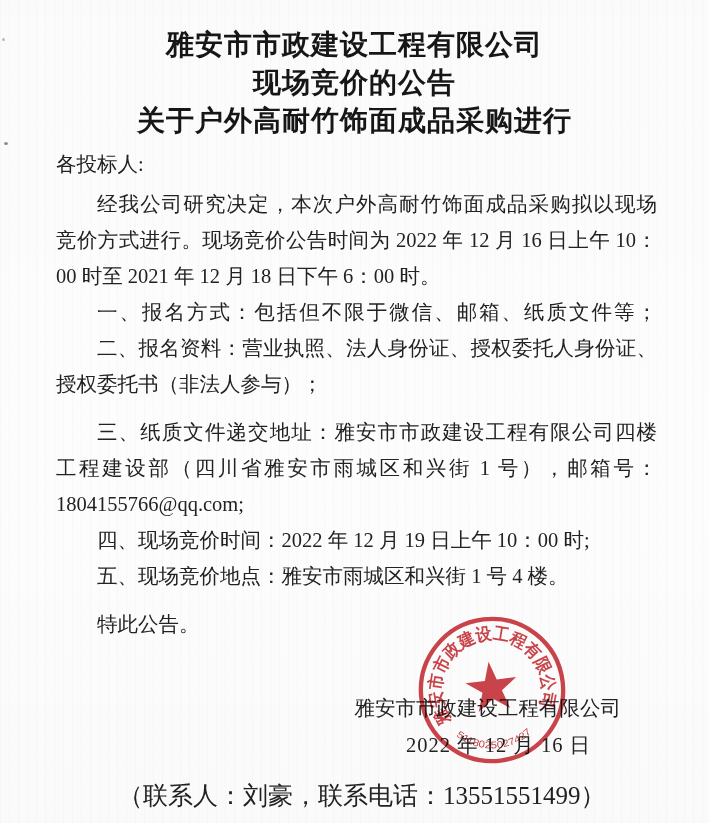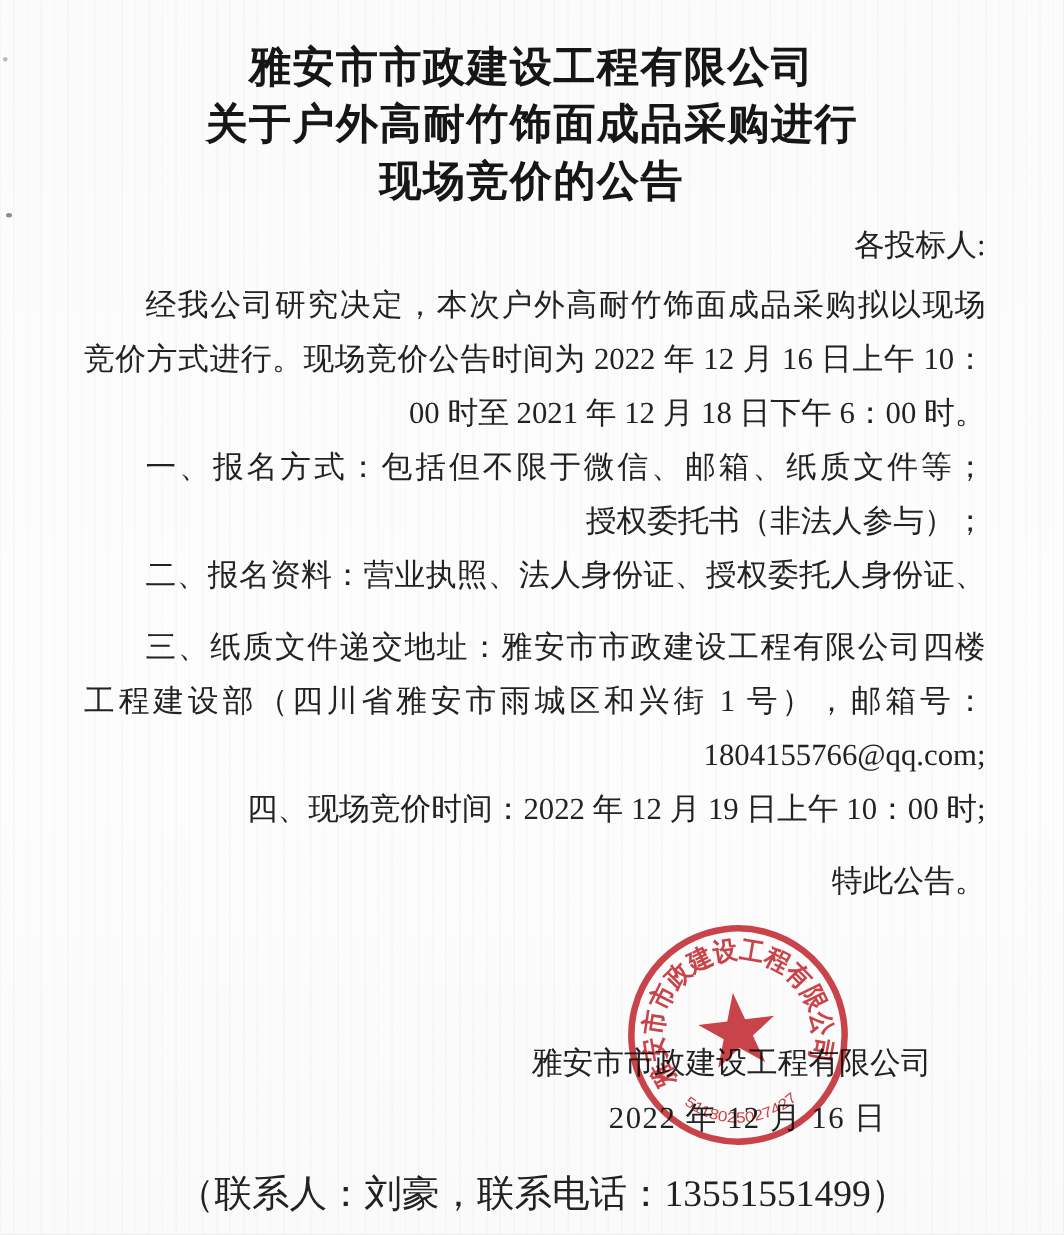--- a/index.html
+++ b/index.html
@@ -24,21 +24,21 @@
     line-height:38px;
     color:#161616;
     letter-spacing:1px;
   }
   .body-block {
     margin:6px 52px 0 56px;
     font-size:20.5px;
     line-height:36px;
     color:#222;
   }
-  .line { min-height:36px;text-align:right; }
+  .line { min-height:36px; }
   .jl { text-align:justify; text-align-last:justify; }
   .ind { padding-left:41px; }
   .gap-before { margin-top:12px; }
   .sig-company {
     position:absolute; top:694px; right:88px;
     font-size:20.5px; color:#222;
   }
   .sig-date {
     position:absolute; top:731px; right:118px;
     font-size:20.5px; color:#222;
@@ -61,41 +61,42 @@
   .speck1 { left:4px; top:142px; width:4px; height:3px; }
   .speck2 { left:2px; top:38px; width:3px; height:3px; opacity:.6; }
 </style>
 </head>
 <body>
 
 <div class="page">
 
   <div class="title-block">
     <div>雅安市市政建设工程有限公司</div>
+    <div>现场竞价的公告</div>
     <div>关于户外高耐竹饰面成品采购进行</div>
-    <div>现场竞价的公告</div>
   </div>
 
   <div class="body-block">
     <div class="line" style="margin-top:2px;">各投标人:</div>
 
     <div class="line jl ind" style="margin-top:4px;">经我公司研究决定，本次户外高耐竹饰面成品采购拟以现场</div>
     <div class="line jl">竞价方式进行。现场竞价公告时间为 2022 年 12 月 16 日上午 10：</div>
     <div class="line">00 时至 2021 年 12 月 18 日下午 6：00 时。</div>
 
     <div class="line jl ind">一、报名方式：包括但不限于微信、邮箱、纸质文件等；</div>
 
+    <div class="line jl ind">二、报名资料：营业执照、法人身份证、授权委托人身份证、</div>
     <div class="line">授权委托书（非法人参与）；</div>
-    <div class="line jl ind">二、报名资料：营业执照、法人身份证、授权委托人身份证、</div>
 
     <div class="line jl ind gap-before">三、纸质文件递交地址：雅安市市政建设工程有限公司四楼</div>
     <div class="line jl">工程建设部（四川省雅安市雨城区和兴街 1 号），邮箱号：</div>
     <div class="line">1804155766@qq.com;</div>
 
     <div class="line ind">四、现场竞价时间：2022 年 12 月 19 日上午 10：00 时;</div>
+    <div class="line ind">五、现场竞价地点：雅安市雨城区和兴街 1 号 4 楼。</div>
 
     <div class="line ind gap-before">特此公告。</div>
   </div>
 
   <div class="sig-company">雅安市市政建设工程有限公司</div>
   <div class="sig-date">2022 年 12 月 16 日</div>
   <div class="contact-line">（联系人：刘豪，联系电话：13551551499）</div>
 
   <div class="seal">
     <svg viewBox="0 0 200 200" xmlns="http://www.w3.org/2000/svg">

